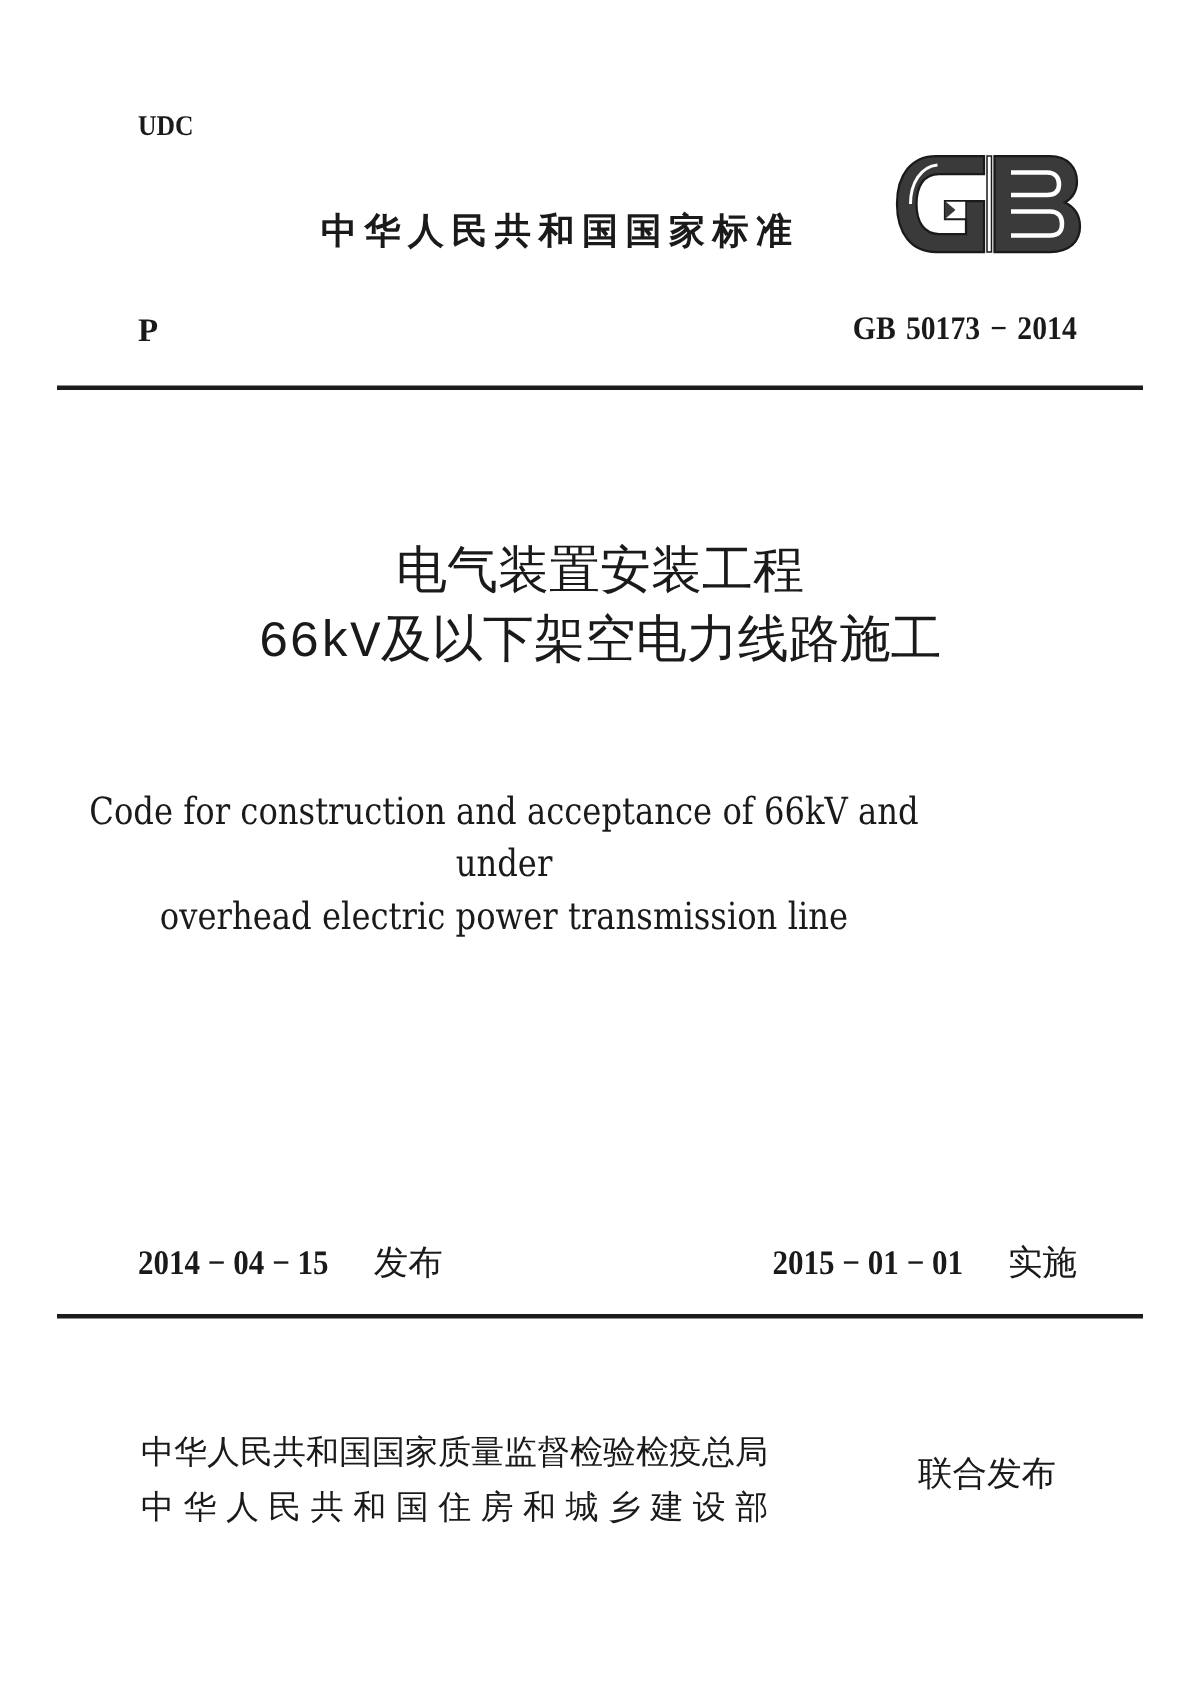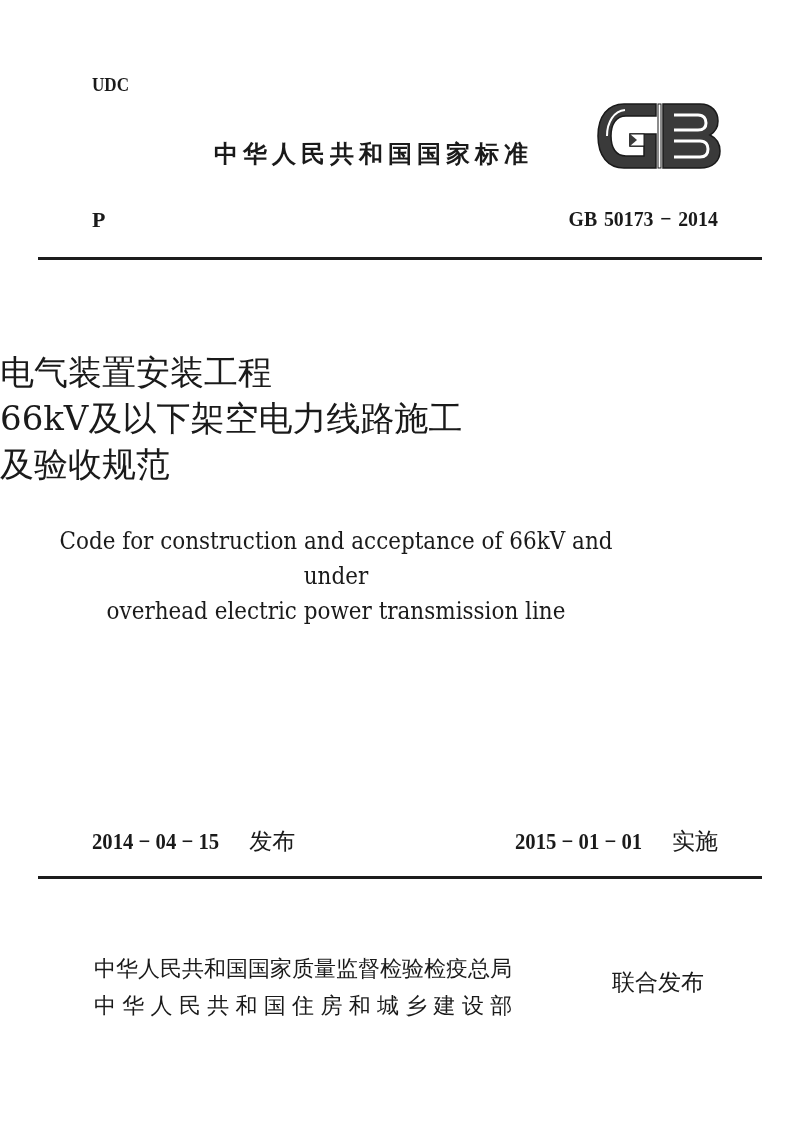--- a/index.html
+++ b/index.html
@@ -12,21 +12,21 @@
     .sans { font-family: "DejaVu Sans", "Liberation Sans", sans-serif; }
     .serif { font-family: "DejaVu Serif", "Liberation Serif", serif; }
     .udc { left: 92px; top: 74px; font-size: 19px; letter-spacing: 0px; transform: scaleX(0.9); transform-origin: left; }
     .national-std { left: 214px; top: 138px; font-size: 24px; letter-spacing: 5px; font-weight: bold; }
     .p-class { left: 92px; top: 207px; font-size: 22px; }
     .std-number { right: 82px; top: 206px; font-size: 22px; transform: scaleX(0.9); transform-origin: right; word-spacing: 2px; }
     .rule { left: 38px; width: 724px; height: 3px; background: #1c1c1c; }
     .rule-top { top: 257px; }
     .rule-bottom { top: 876px; }
     .gb-logo { left: 594px; top: 100px; width: 130px; height: 72px; }
-    .title-block { left: 0; width: 800px; top: 349px; text-align: left; }
+    .title-block { left: 0; width: 800px; top: 360px; text-align: center; font-family: Liberation Mono, monospace; }
     .title-line { font-size: 34px; line-height: 46px; font-weight: normal; letter-spacing: 0px; }
     .en-block { left: 0; width: 672px; top: 523px; text-align: center; }
     .en-line { font-size: 25px; line-height: 35px; transform: scaleX(0.86); transform-origin: center; }
     .date-release { left: 92px; top: 826px; font-size: 23px; }
     .date-impl { right: 82px; top: 826px; font-size: 23px; }
     .date-num { font-family: "Liberation Serif", serif; font-weight: bold; display: inline-block; transform: scaleX(0.9); transform-origin: left; }
     .date-word { font-family: "DejaVu Sans", sans-serif; font-weight: normal; margin-left: 16px; }
     .issuer-block { left: 94px; top: 950px; }
     .issuer-line { font-size: 22px; line-height: 37px; white-space: nowrap; }
     .issuer-line.spaced { letter-spacing: 6.3px; }
@@ -56,21 +56,20 @@
 </div>
 
 <div class="abs bold-serif p-class">P</div>
 <div class="abs bold-serif std-number">GB 50173 − 2014</div>
 
 <div class="abs rule rule-top"></div>
 
 <div class="abs title-block serif">
   <div class="title-line">电气装置安装工程</div>
   <div class="title-line">66kV及以下架空电力线路施工</div>
-  <div class="title-line">及验收规范</div>
 </div>
 
 <div class="abs en-block serif">
   <div class="en-line">Code for construction and acceptance of 66kV and under</div>
   <div class="en-line">overhead electric power transmission line</div>
 </div>
 
 <div class="abs date-release">
   <span class="date-num">2014 − 04 − 15</span><span class="date-word">发布</span>
 </div>

